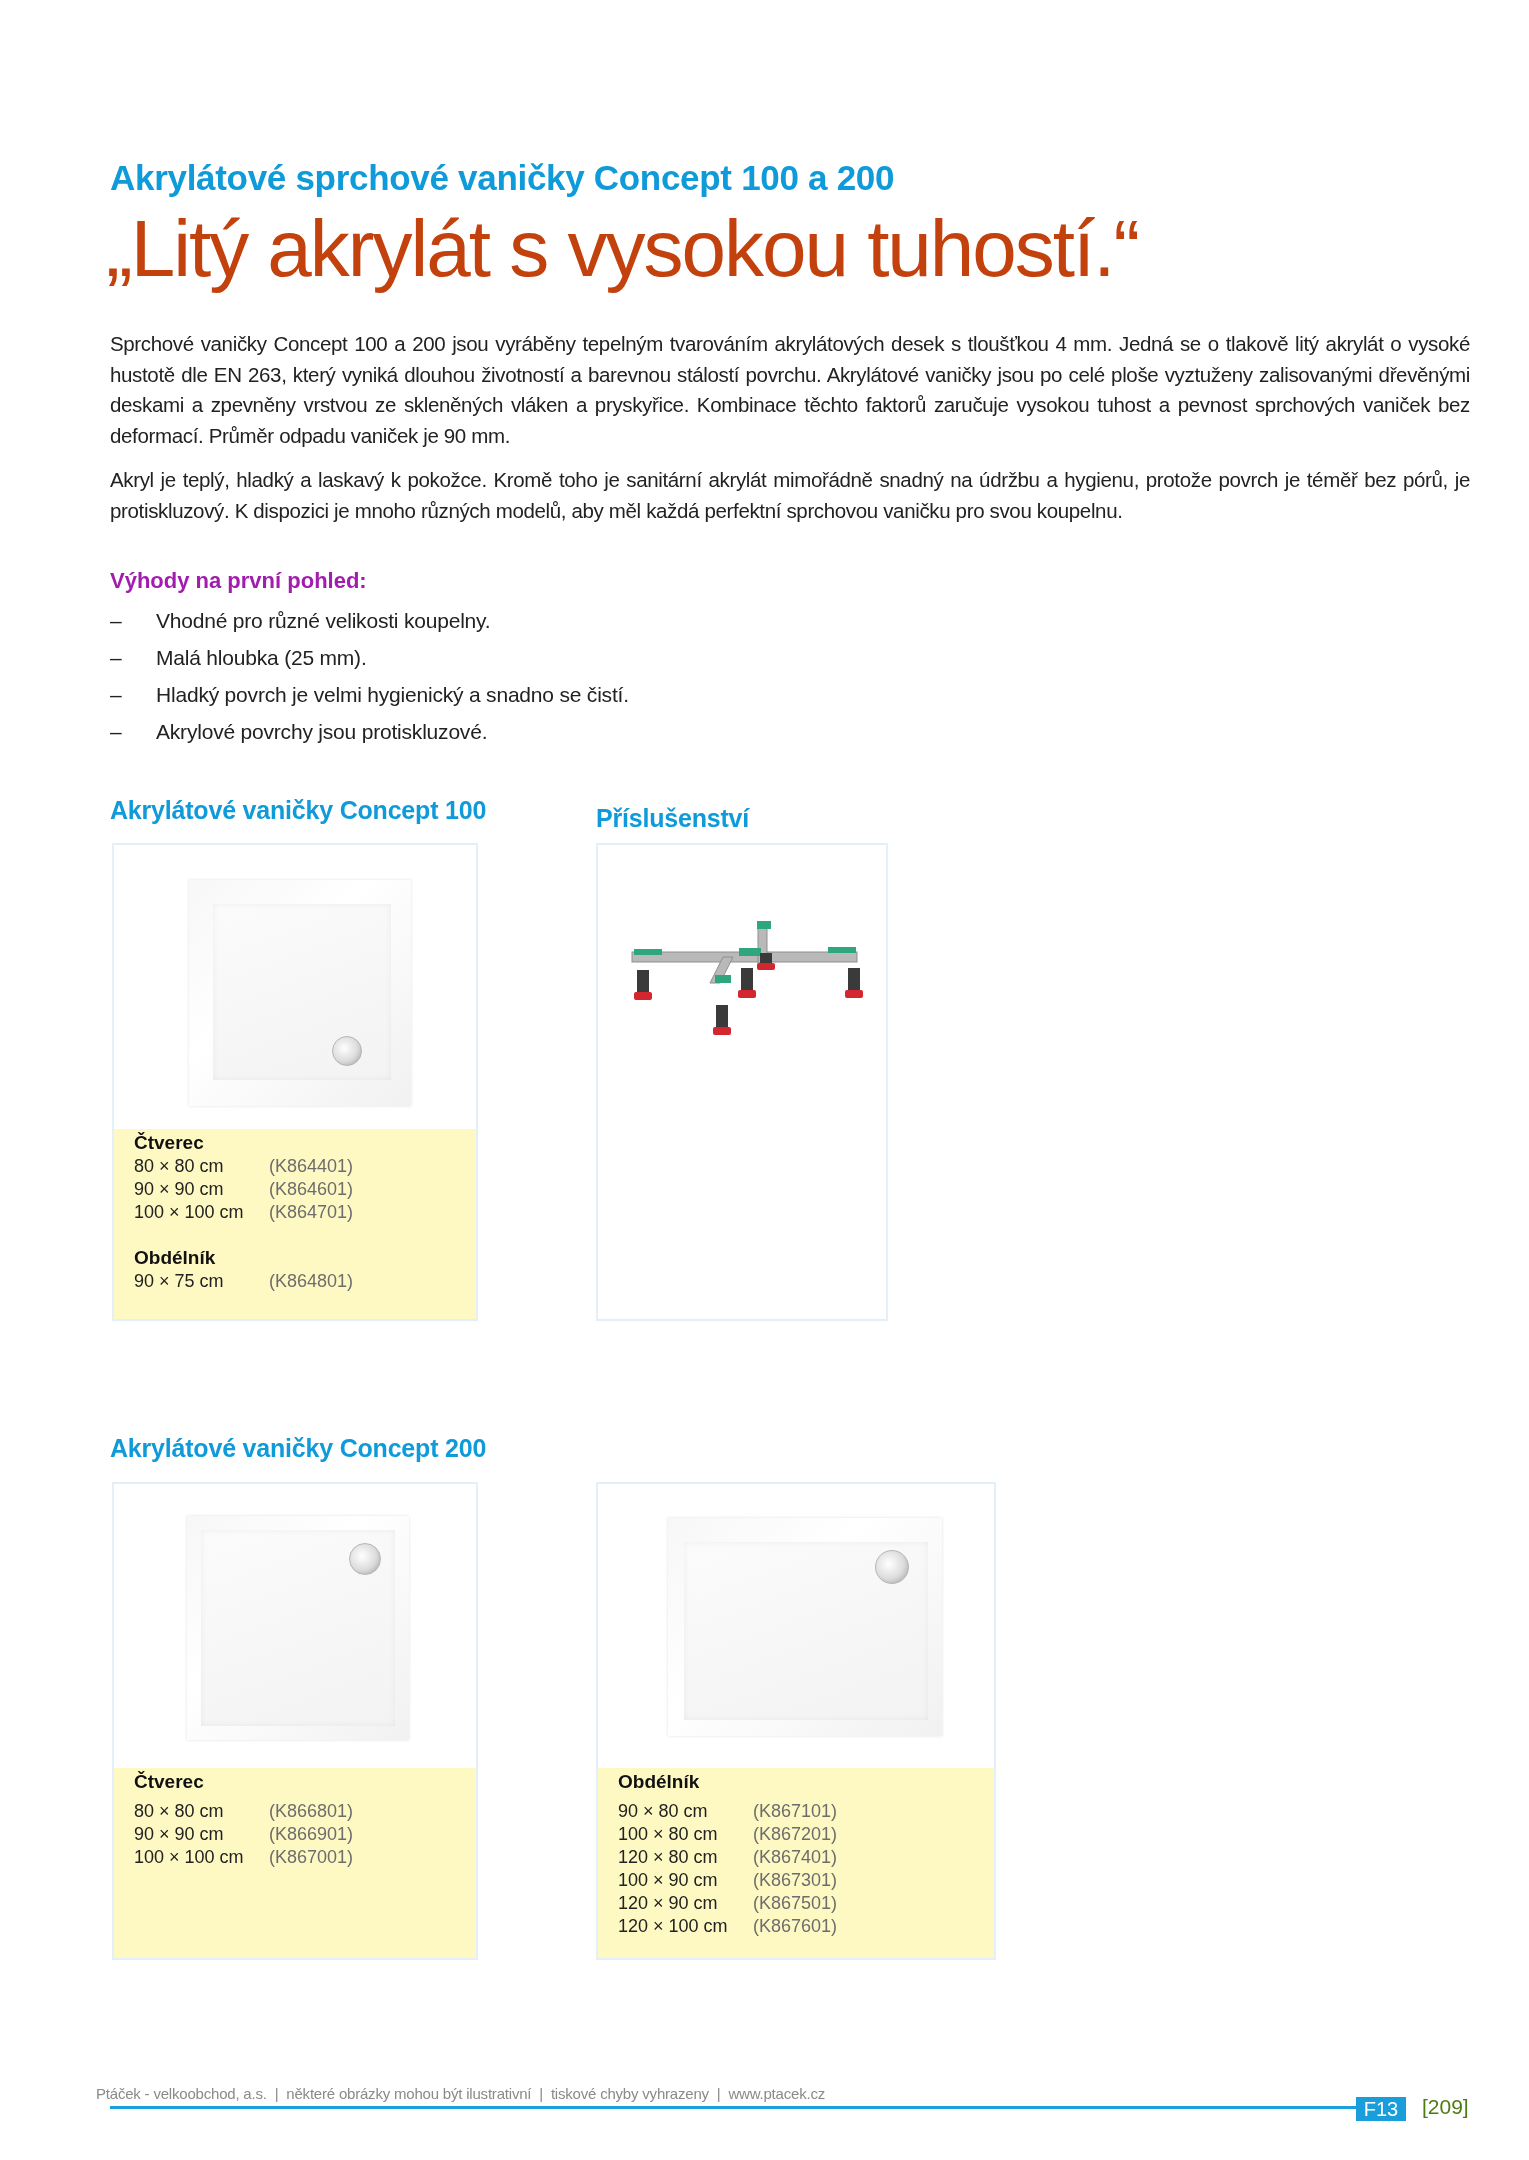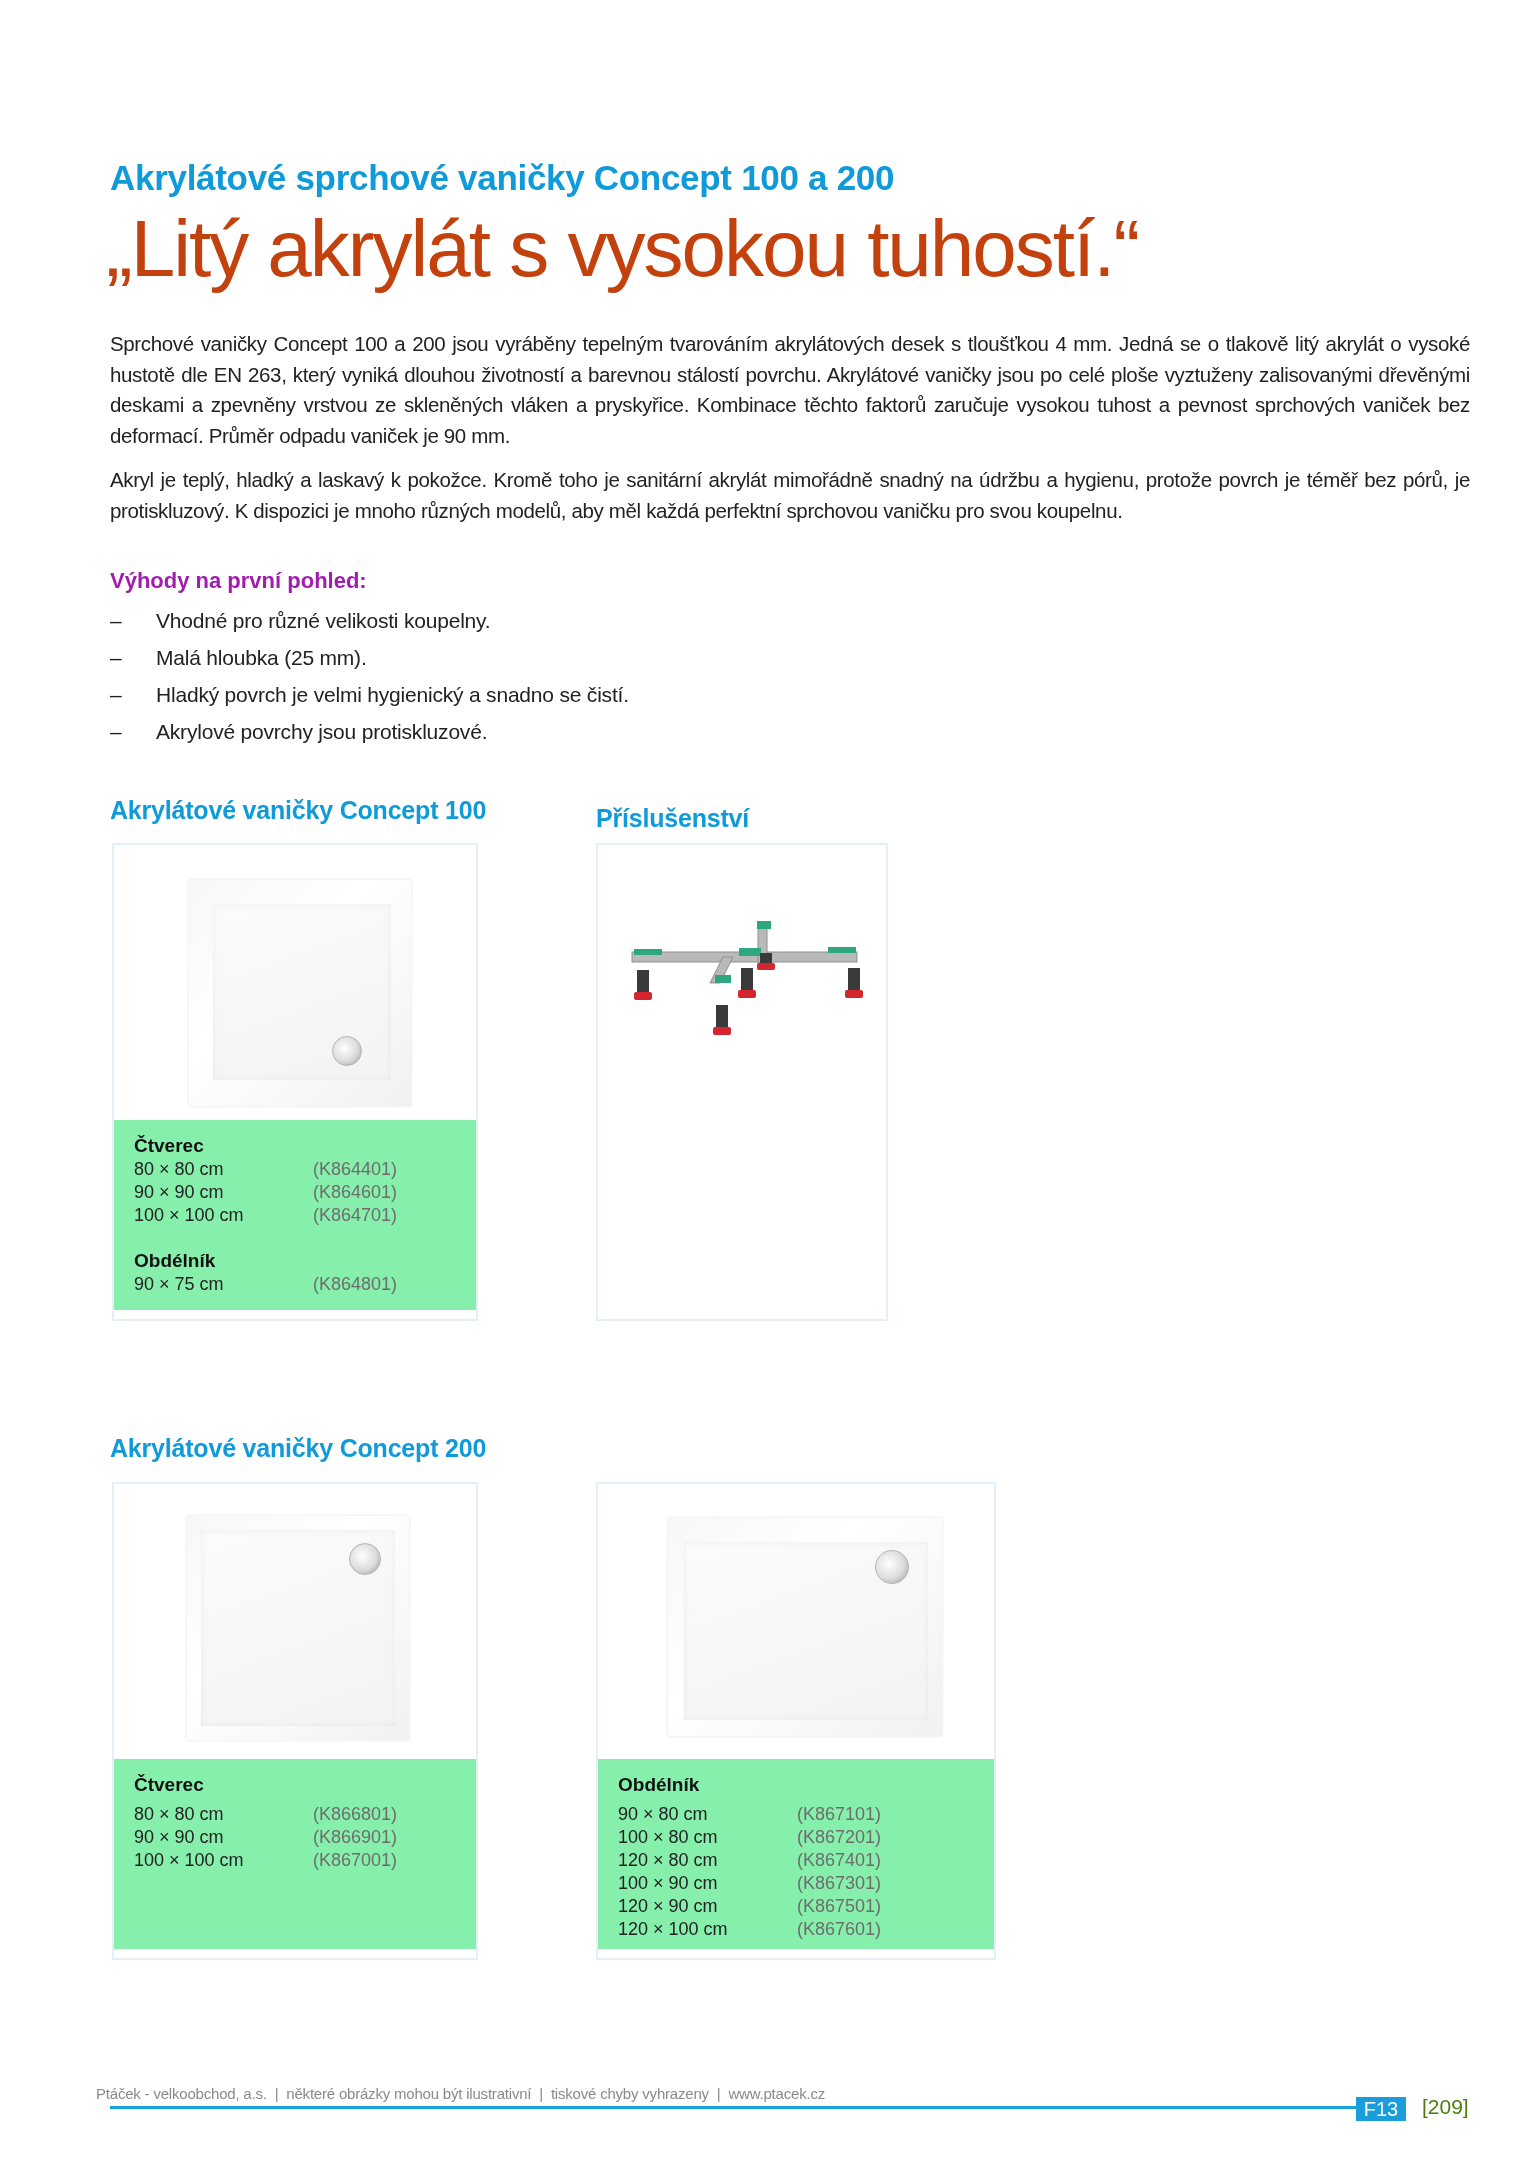--- a/index.html
+++ b/index.html
@@ -11,23 +11,23 @@
     .para { left: 110px; width: 1360px; font-size: 20.5px; line-height: 30.5px; color: #222; text-align: justify; letter-spacing: -0.35px; }
     .p1 { top: 329px; }
     .p2 { top: 465px; }
     .adv-title { left: 110px; top: 568px; font-size: 22px; font-weight: bold; color: #a21caf; }
     .adv-list { left: 110px; top: 602px; margin: 0; padding: 0; list-style: none; }
     .adv-list li { position: relative; height: 37px; line-height: 37px; font-size: 21px; color: #222; padding-left: 46px; letter-spacing: -0.2px; }
     .adv-list li .dash { position: absolute; left: 0; top: 0; }
     .sec-h { font-size: 25px; font-weight: bold; color: #0f9ad9; white-space: nowrap; letter-spacing: -0.2px; }
     .card { border: 2px solid #e3f0fa; background: #fff; box-sizing: border-box; }
     .card .img { position: absolute; left: 0; right: 0; top: 0; background: #fff; }
-    .card .info { position: absolute; left: 0; right: 0; bottom: 9px; background: #86efac; padding: 14px 20px; box-sizing: border-box; }
+    .card .info { position: absolute; left: 0; right: 0; bottom: 0; background: #fef9c3; padding: 2px 20px; box-sizing: border-box; }
     .info .grp { font-size: 19px; font-weight: bold; color: #111; line-height: 24px; }
-    .info .row { display: flex; font-size: 18px; line-height: 23px; color: #222; gap: 44px; }
+    .info .row { display: flex; font-size: 18px; line-height: 23px; color: #222; }
     .info .row .size { width: 135px; white-space: nowrap; }
     .info .row .code { color: #6d6d6d; }
     .info .gap { height: 22px; }
     .info .small-gap { height: 6px; }
     .info .prod { font-size: 18px; line-height: 24px; color: #222; }
     .info .code2 { font-size: 18px; line-height: 24px; color: #6d6d6d; }
     
     .tray { position: absolute; background: linear-gradient(135deg, #f7f7f7 0%, #ffffff 40%, #f1f1f1 100%); box-shadow: 0 0 3px rgba(0,0,0,0.12); }
     .tray .inner { position: absolute; background: linear-gradient(160deg, #fbfbfb, #f3f3f3); box-shadow: inset 0 0 6px rgba(0,0,0,0.06); }
     .drain { position: absolute; border-radius: 50%; background: radial-gradient(circle at 40% 40%, #ffffff 0%, #dcdcdc 55%, #9a9a9a 100%); border: 1px solid #b5b5b5; }

